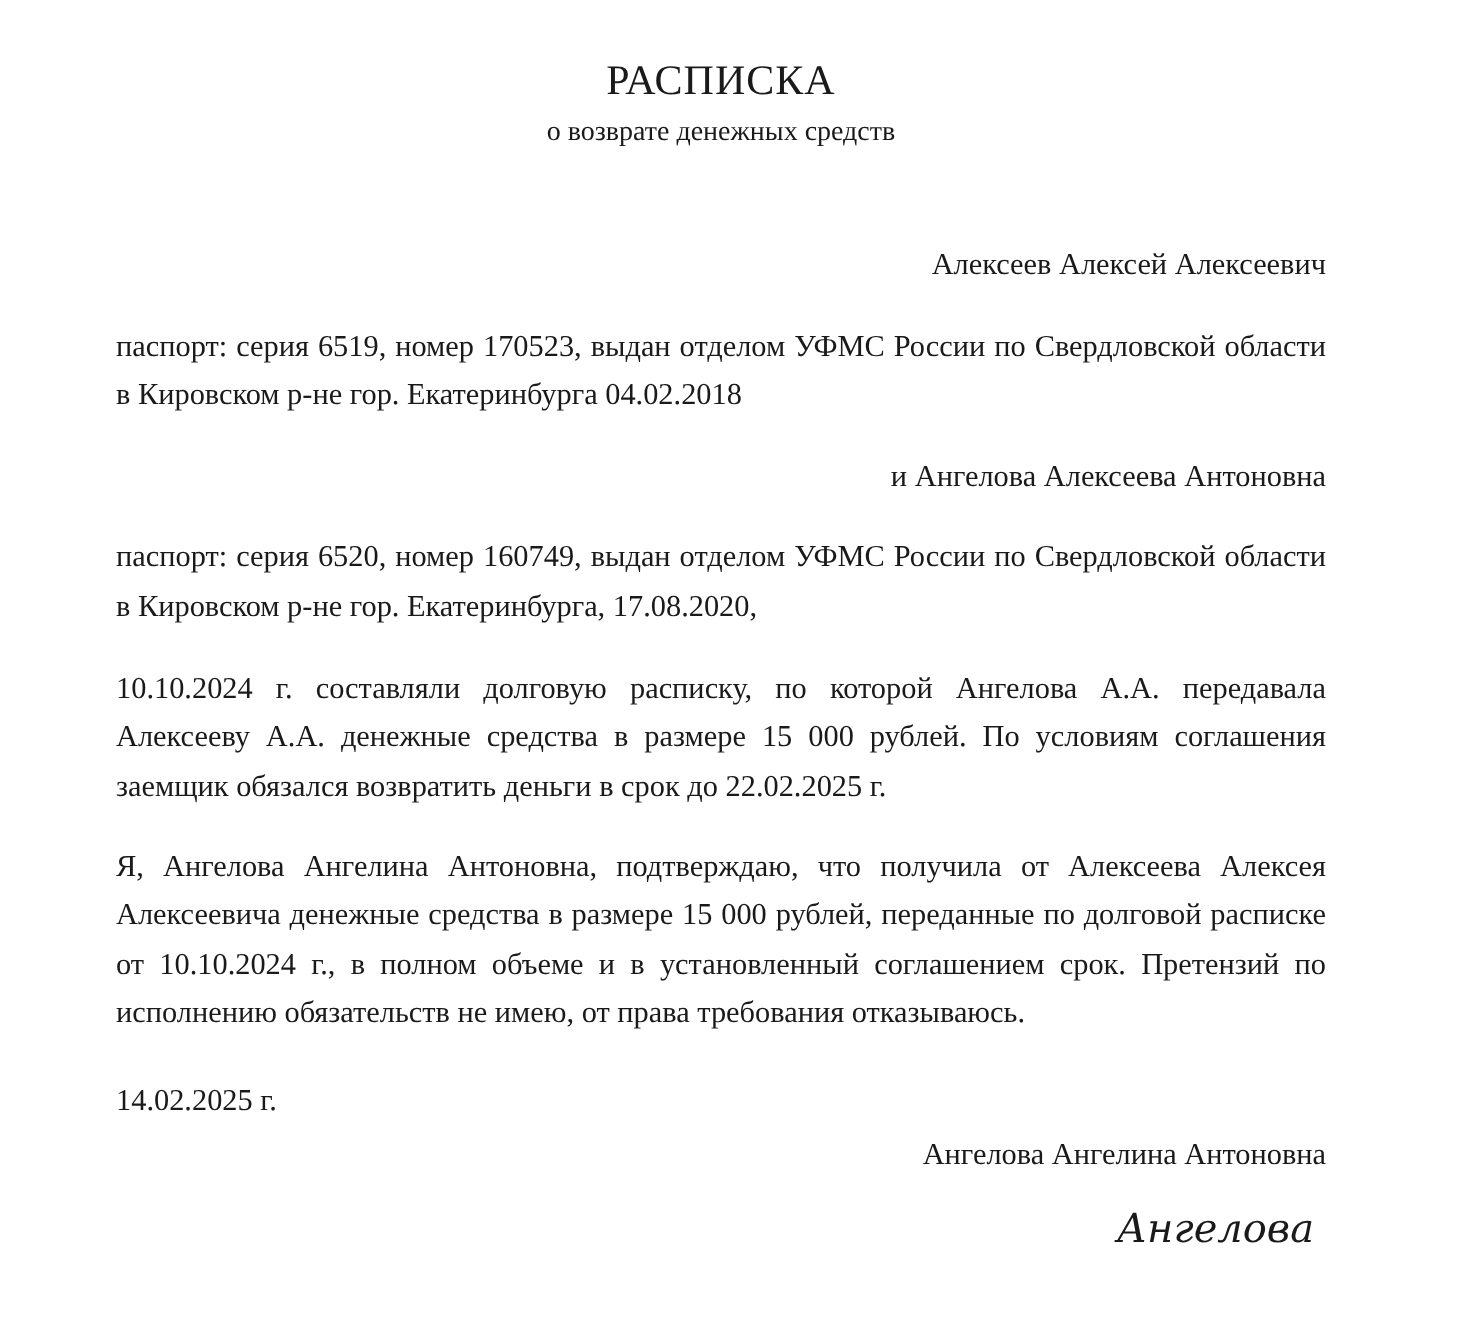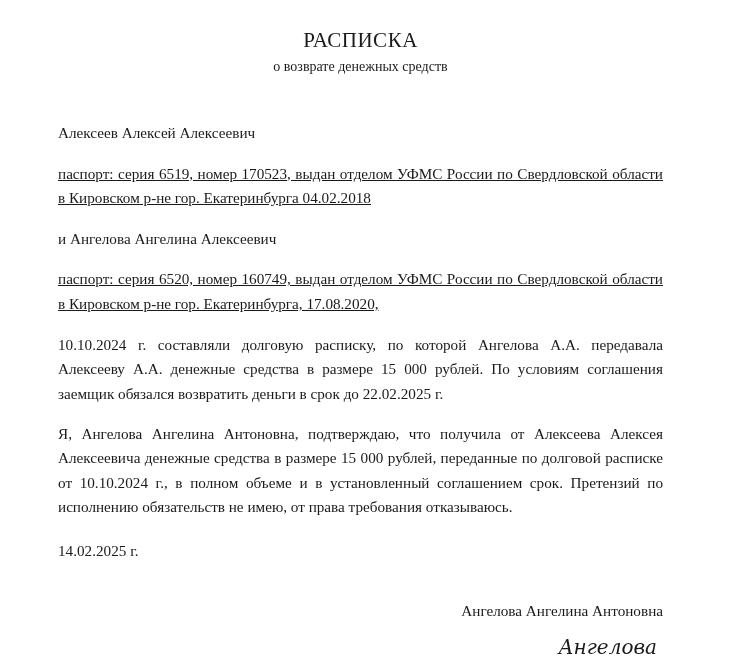--- a/index.html
+++ b/index.html
@@ -39,37 +39,36 @@
     margin-top: 44px;
   }
   p.para {
     font-size: 15.2px;
     line-height: 1.62;
     margin: 0 0 15px 0;
     text-align: justify;
     text-justify: inter-word;
   }
   p.name-line {
-    text-align: left;
+    text-align: right;
     margin-bottom: 16px;
   }
   p.tight {
     margin-bottom: 16px;
-    text-decoration: underline;
   }
   .gap-top {
     margin-top: 22px;
   }
   .date-line {
     font-size: 15.2px;
     margin-top: 22px;
     text-align: left;
   }
   .signature-block {
-    margin-top: 39px;
+    margin-top: 6px;
     text-align: right;
   }
   .sign-name {
     font-size: 15.2px;
     line-height: 1.6;
   }
   .sign-script {
     font-size: 20px;
     font-style: italic;
     font-family: "DejaVu Serif", serif;
@@ -83,21 +82,21 @@
 <div class="page">
 
   <div class="title-block">
     <div class="doc-title">РАСПИСКА</div>
     <div class="doc-subtitle">о возврате денежных средств</div>
   </div>
 
   <div class="body-block">
     <p class="para name-line">Алексеев Алексей Алексеевич</p>
     <p class="para tight">паспорт: серия 6519, номер 170523, выдан отделом УФМС России по Свердловской области в Кировском р-не гор. Екатеринбурга 04.02.2018</p>
-    <p class="para name-line">и Ангелова Ангелина Алексеевич</p>
+    <p class="para name-line">и Ангелова Алексеева Антоновна</p>
     <p class="para tight">паспорт: серия 6520, номер 160749, выдан отделом УФМС России по Свердловской области в Кировском р-не гор. Екатеринбурга, 17.08.2020,</p>
     <p class="para gap-top">10.10.2024 г. составляли долговую расписку, по которой Ангелова А.А. передавала Алексееву А.А. денежные средства в размере 15 000 рублей. По условиям соглашения заемщик обязался возвратить деньги в срок до 22.02.2025 г.</p>
     <p class="para gap-top">Я, Ангелова Ангелина Антоновна, подтверждаю, что получила от Алексеева Алексея Алексеевича денежные средства в размере 15 000 рублей, переданные по долговой расписке от 10.10.2024 г., в полном объеме и в установленный соглашением срок. Претензий по исполнению обязательств не имею, от права требования отказываюсь.</p>
   </div>
 
   <div class="date-line">14.02.2025 г.</div>
 
   <div class="signature-block">
     <div class="sign-name">Ангелова Ангелина Антоновна</div>
     <div class="sign-script">Ангелова</div>

